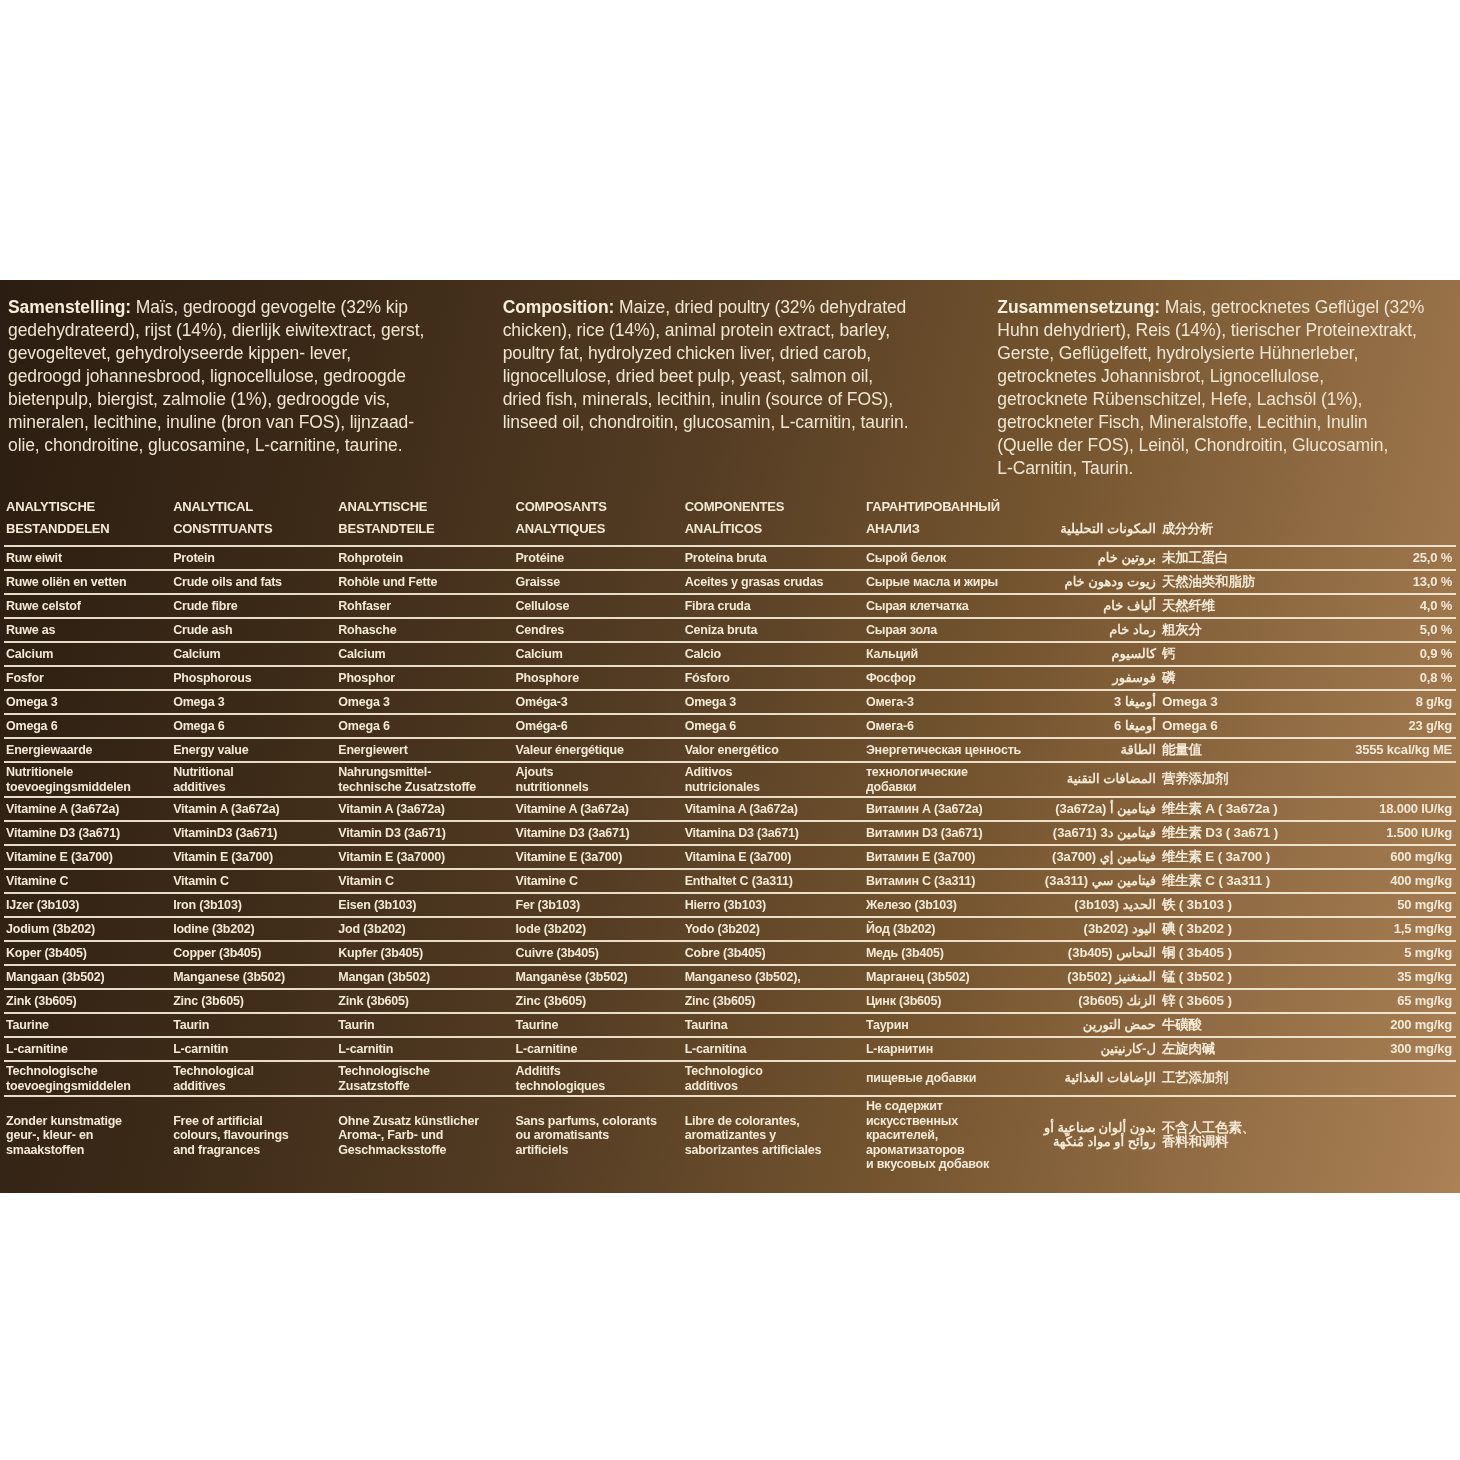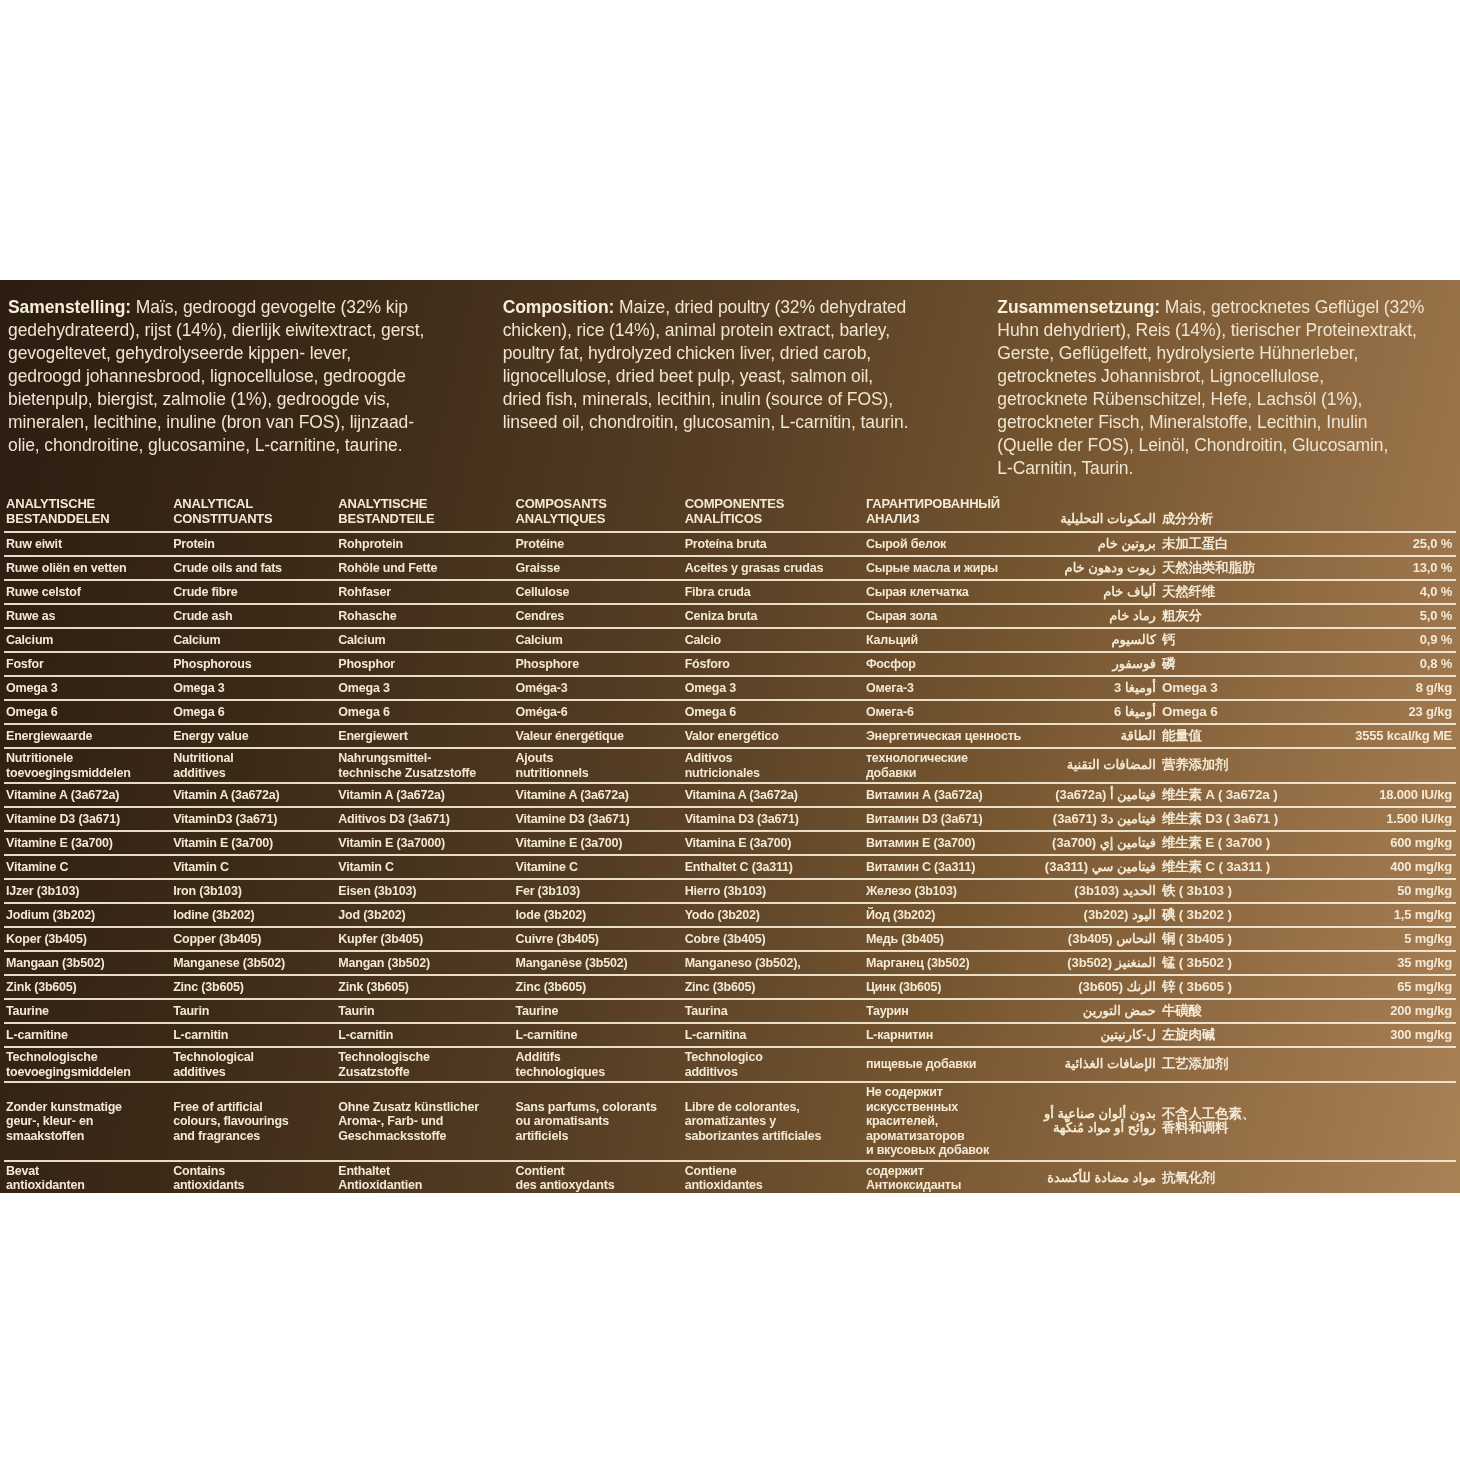--- a/index.html
+++ b/index.html
@@ -52,21 +52,21 @@
     overflow:hidden;
     line-height:14.5px;
   }
   tr.data-row{border-top:2px solid rgba(246,236,214,0.92);}
   tr.data-row.normal td{height:18px;}
   tr.head-row td{
     border-top:none;
     vertical-align:bottom;
     padding-bottom:5px;
     font-size:13px;
-    line-height:15px;
+    line-height:22px;
   }
   td.c-ar{direction:rtl;text-align:right;font-size:13px;}
   td.c-zh{font-size:13.5px;}
   td.c-value{text-align:right;padding-right:6px;font-size:13px;}
   td.c-nl{padding-left:6px;}
 </style>
 </head>
 <body>
 
 <div class="label-band">
@@ -248,21 +248,21 @@
           <td class="c-fr">Vitamine A (3a672a)</td>
           <td class="c-es">Vitamina A (3a672a)</td>
           <td class="c-ru">Витамин А (3а672а)</td>
           <td class="c-ar" dir="rtl">فيتامين أ (3a672a)</td>
           <td class="c-zh">维生素 A ( 3a672a )</td>
           <td class="c-value">18.000 IU/kg</td>
         </tr>
         <tr class="data-row normal">
           <td class="c-nl">Vitamine D3 (3a671)</td>
           <td class="c-en">VitaminD3 (3a671)</td>
-          <td class="c-de">Aditivos D3 (3a671)</td>
+          <td class="c-de">Vitamin D3 (3a671)</td>
           <td class="c-fr">Vitamine D3 (3a671)</td>
           <td class="c-es">Vitamina D3 (3a671)</td>
           <td class="c-ru">Витамин D3 (3а671)</td>
           <td class="c-ar" dir="rtl">فيتامين د3 (3a671)</td>
           <td class="c-zh">维生素 D3 ( 3a671 )</td>
           <td class="c-value">1.500 IU/kg</td>
         </tr>
         <tr class="data-row normal">
           <td class="c-nl">Vitamine E (3a700)</td>
           <td class="c-en">Vitamin E (3a700)</td>
@@ -396,33 +396,16 @@
 saborizantes artificiales</td>
           <td class="c-ru">Не содержит искусственных
 красителей, ароматизаторов
 и вкусовых добавок</td>
           <td class="c-ar" dir="rtl">بدون ألوان صناعية أو
 روائح أو مواد مُنكّهة</td>
           <td class="c-zh">不含人工色素、
 香料和调料</td>
           <td class="c-value"></td>
         </tr>
-        <tr class="data-row section">
-          <td class="c-nl">Bevat
-antioxidanten</td>
-          <td class="c-en">Contains
-antioxidants</td>
-          <td class="c-de">Enthaltet
-Antioxidantien</td>
-          <td class="c-fr">Contient
-des antioxydants</td>
-          <td class="c-es">Contiene
-antioxidantes</td>
-          <td class="c-ru">содержит
-Антиоксиданты</td>
-          <td class="c-ar" dir="rtl">مواد مضادة للأكسدة</td>
-          <td class="c-zh">抗氧化剂</td>
-          <td class="c-value"></td>
-        </tr>
       </tbody>
   </table>
 
 </div>
 
 </body></html>

